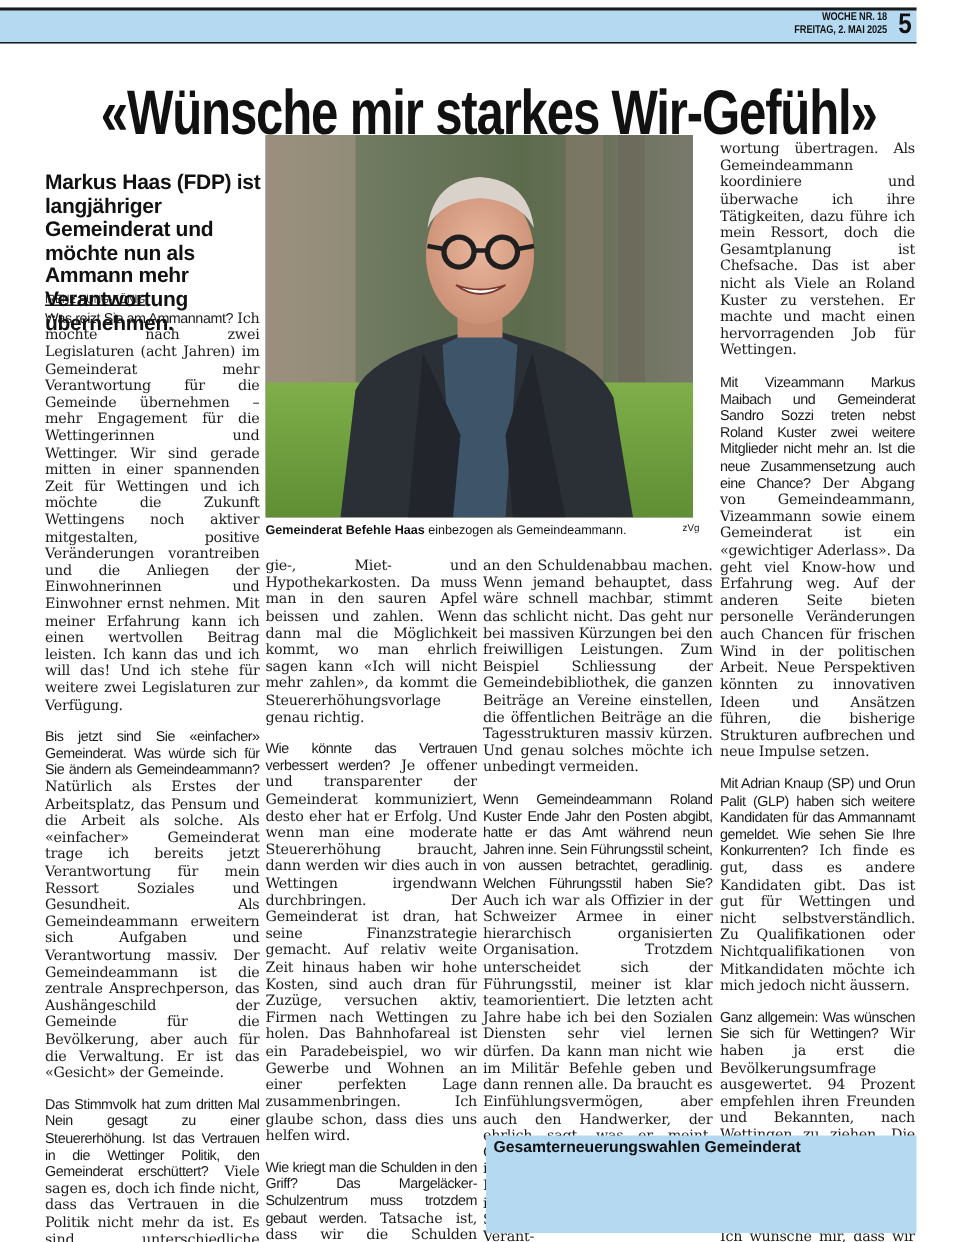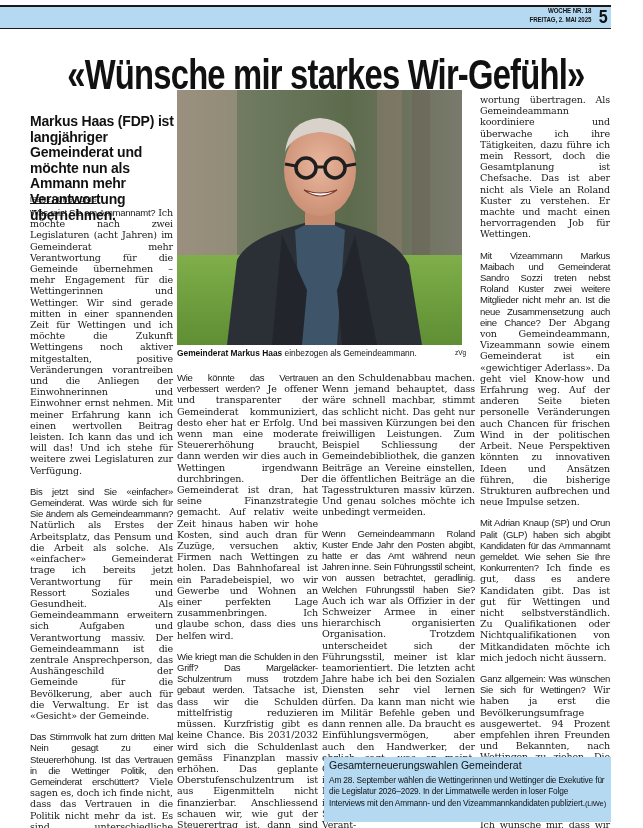--- a/index.html
+++ b/index.html
@@ -21,21 +21,21 @@
   .c2 { left:177px; top:372px; width:141px; }
   .c3 { left:322px; top:372px; width:153px; }
   .c4 { left:480px; top:94px; width:130px; }
 
   .photo { position:absolute; left:177px; top:90px; width:285px; height:255px; overflow:hidden; background:#6c7a5c; }
   .caption { position:absolute; left:177px; top:348px; width:290px; font-family:"Liberation Sans", sans-serif; font-size:8.4px; color:#111; }
   .caption b { font-weight:bold; }
   .credit { position:absolute; left:455px; top:349px; font-family:"Liberation Sans", sans-serif; font-size:6.5px; color:#111; }
 
   .infobox { position:absolute; left:324px; top:757px; width:287px; height:65px; background:#b5d9f1; box-sizing:border-box; padding:2px 5px; font-family:"Liberation Sans", sans-serif; }
-  .infobox .ititle { font-weight:normal; font-size:10.5px; line-height:13px; color:#111; }
+  .infobox .ititle { font-weight:bold; font-size:10.5px; line-height:13px; color:#111; }
   .infobox .ibody { font-size:8.3px; line-height:11.3px; color:#111; margin-top:3px; letter-spacing:-0.15px; }
   .infobox .isrc { float:right; font-size:7.5px; }
 </style>
 </head>
 <body>
 
 <div class="topbar"></div>
 <div class="issue">
   <div>WOCHE NR. 18</div>
   <div>FREITAG, 2. MAI 2025</div>
@@ -46,31 +46,32 @@
 
 <div class="lead">Markus Haas (FDP) ist langjähriger Gemeinderat und möchte nun als Ammann mehr Verantwortung übernehmen.</div>
 <div class="author">IRENE HUNG-KÖNIG</div>
 
 <div class="col c1">
     <p><span class="q">Was reizt Sie am Ammannamt?</span><span> Ich möchte nach zwei Legislaturen (acht Jahren) im Gemeinderat mehr Verantwortung für die Gemeinde übernehmen – mehr Engagement für die Wettingerinnen und Wettinger. Wir sind gerade mitten in einer spannenden Zeit für Wettingen und ich möchte die Zukunft Wettingens noch aktiver mitgestalten, positive Veränderungen vorantreiben und die Anliegen der Einwohnerinnen und Einwohner ernst nehmen. Mit meiner Erfahrung kann ich einen wertvollen Beitrag leisten. Ich kann das und ich will das! Und ich stehe für weitere zwei Legislaturen zur Verfügung.</span></p>
     <p><span class="q">Bis jetzt sind Sie «einfacher» Gemeinderat. Was würde sich für Sie ändern als Gemeindeammann?</span><span> Natürlich als Erstes der Arbeitsplatz, das Pensum und die Arbeit als solche. Als «einfacher» Gemeinderat trage ich bereits jetzt Verantwortung für mein Ressort Soziales und Gesundheit. Als Gemeindeammann erweitern sich Aufgaben und Verantwortung massiv. Der Gemeindeammann ist die zentrale Ansprechperson, das Aushängeschild der Gemeinde für die Bevölkerung, aber auch für die Verwaltung. Er ist das «Gesicht» der Gemeinde.</span></p>
     <p><span class="q">Das Stimmvolk hat zum dritten Mal Nein gesagt zu einer Steuererhöhung. Ist das Vertrauen in die Wettinger Politik, den Gemeinderat erschüttert?</span><span> Viele sagen es, doch ich finde nicht, dass das Vertrauen in die Politik nicht mehr da ist. Es sind unterschiedliche Gewichtungen von Projekten. Wir dürfen das Hochwasserschutzprojekt für 30 Millionen Franken umsetzen, jeder Schulhausbau, jede Turnhalle wurde bewilligt, auch Strassenkredite wurden angenommen. Das sind Millionenbeträge. Die letzte Abstimmung hat der Gemeinderat extrem gut kommuniziert, sie wurde ganz knapp abgelehnt. Wir müssen auch schauen, in welcher Zeit wir leben. Seit zwei Jahren steigen alle Kosten wie Krankenkassenprämien, Ener-</span></p>
   </div>
 <div class="col c2">
+    <p><span>gie-, Miet- und Hypothekarkosten. Da muss man in den sauren Apfel beissen und zahlen. Wenn dann mal die Möglichkeit kommt, wo man ehrlich sagen kann «Ich will nicht mehr zahlen», da kommt die Steuererhöhungsvorlage genau richtig.</span></p>
     <p><span class="q">Wie könnte das Vertrauen verbessert werden?</span><span> Je offener und transparenter der Gemeinderat kommuniziert, desto eher hat er Erfolg. Und wenn man eine moderate Steuererhöhung braucht, dann werden wir dies auch in Wettingen irgendwann durchbringen. Der Gemeinderat ist dran, hat seine Finanzstrategie gemacht. Auf relativ weite Zeit hinaus haben wir hohe Kosten, sind auch dran für Zuzüge, versuchen aktiv, Firmen nach Wettingen zu holen. Das Bahnhofareal ist ein Paradebeispiel, wo wir Gewerbe und Wohnen an einer perfekten Lage zusammenbringen. Ich glaube schon, dass dies uns helfen wird.</span></p>
     <p><span class="q">Wie kriegt man die Schulden in den Griff? Das Margeläcker-Schulzentrum muss trotzdem gebaut werden.</span><span> Tatsache ist, dass wir die Schulden mittelfristig reduzieren müssen. Kurzfristig gibt es keine Chance. Bis 2031/2032 wird sich die Schuldenlast gemäss Finanzplan massiv erhöhen. Das geplante Oberstufenschulzentrum ist aus Eigenmitteln nicht finanzierbar. Anschliessend schauen wir, wie gut der Steuerertrag ist, dann sind die grossen Investitionen durch und wir müssen uns ohne grosse Qualitätseinbussen</span></p>
   </div>
 <div class="col c3">
     <p><span>an den Schuldenabbau machen. Wenn jemand behauptet, dass wäre schnell machbar, stimmt das schlicht nicht. Das geht nur bei massiven Kürzungen bei den freiwilligen Leistungen. Zum Beispiel Schliessung der Gemeindebibliothek, die ganzen Beiträge an Vereine einstellen, die öffentlichen Beiträge an die Tagesstrukturen massiv kürzen. Und genau solches möchte ich unbedingt vermeiden.</span></p>
     <p><span class="q">Wenn Gemeindeammann Roland Kuster Ende Jahr den Posten abgibt, hatte er das Amt während neun Jahren inne. Sein Führungsstil scheint, von aussen betrachtet, geradlinig. Welchen Führungsstil haben Sie?</span><span> Auch ich war als Offizier in der Schweizer Armee in einer hierarchisch organisierten Organisation. Trotzdem unterscheidet sich der Führungsstil, meiner ist klar teamorientiert. Die letzten acht Jahre habe ich bei den Sozialen Diensten sehr viel lernen dürfen. Da kann man nicht wie im Militär Befehle geben und dann rennen alle. Da braucht es Einfühlungsvermögen, aber auch den Handwerker, der ehrlich sagt, was er meint. Gemeinderatskollegen werden in Zukunft noch mehr in Entscheidungen einbezogen, ihnen wird mit der Stellvertreterregelung mehr Verant-</span></p>
   </div>
 <div class="col c4">
     <p><span>wortung übertragen. Als Gemeindeammann koordiniere und überwache ich ihre Tätigkeiten, dazu führe ich mein Ressort, doch die Gesamtplanung ist Chefsache. Das ist aber nicht als Viele an Roland Kuster zu verstehen. Er machte und macht einen hervorragenden Job für Wettingen.</span></p>
     <p><span class="q">Mit Vizeammann Markus Maibach und Gemeinderat Sandro Sozzi treten nebst Roland Kuster zwei weitere Mitglieder nicht mehr an. Ist die neue Zusammensetzung auch eine Chance?</span><span> Der Abgang von Gemeindeammann, Vizeammann sowie einem Gemeinderat ist ein «gewichtiger Aderlass». Da geht viel Know-how und Erfahrung weg. Auf der anderen Seite bieten personelle Veränderungen auch Chancen für frischen Wind in der politischen Arbeit. Neue Perspektiven könnten zu innovativen Ideen und Ansätzen führen, die bisherige Strukturen aufbrechen und neue Impulse setzen.</span></p>
-    <p><span class="q">Mit Adrian Knaup (SP) und Orun Palit (GLP) haben sich abgibt Kandidaten für das Ammannamt gemeldet. Wie sehen Sie Ihre Konkurrenten?</span><span> Ich finde es gut, dass es andere Kandidaten gibt. Das ist gut für Wettingen und nicht selbstverständlich. Zu Qualifikationen oder Nichtqualifikationen von Mitkandidaten möchte ich mich jedoch nicht äussern.</span></p>
+    <p><span class="q">Mit Adrian Knaup (SP) und Orun Palit (GLP) haben sich weitere Kandidaten für das Ammannamt gemeldet. Wie sehen Sie Ihre Konkurrenten?</span><span> Ich finde es gut, dass es andere Kandidaten gibt. Das ist gut für Wettingen und nicht selbstverständlich. Zu Qualifikationen oder Nichtqualifikationen von Mitkandidaten möchte ich mich jedoch nicht äussern.</span></p>
     <p><span class="q">Ganz allgemein: Was wünschen Sie sich für Wettingen?</span><span> Wir haben ja erst die Bevölkerungsumfrage ausgewertet. 94 Prozent empfehlen ihren Freunden und Bekannten, nach Wettingen zu ziehen. Die Gesamtzufriedenheit ist top. Das zeigt, dass der Gemeinderat bisher einiges richtig gemacht hat – trotz Budgetablehnung. Ich wünsche mir, dass wir uns mit guten Werten weiterentwickeln, aber auch dass die Wettingerinnen und Wettinger wieder ein stärkeres Wir-Gefühl entwickeln. Leider leben wir schon seit längerem in einer stark Ich-bezogenen Gesellschaft. Ich möchte, dass die Lokalpolitik für die Bevölkerung transparenter und greifbarer wird und dass dadurch das Wir-Gefühl verstärkt wird.</span></p>
   </div>
 
 <div class="photo">
   <svg width="285" height="255" viewBox="0 0 285 255">
     <defs>
       <linearGradient id="bg" x1="0" y1="0" x2="1" y2="0">
         <stop offset="0" stop-color="#8a8273"></stop>
         <stop offset="0.25" stop-color="#6f7a60"></stop>
         <stop offset="0.6" stop-color="#5d6b4d"></stop>
@@ -98,19 +99,18 @@
     <ellipse cx="143" cy="80" rx="36" ry="46" fill="url(#face)"></ellipse>
     <path d="M108 62 Q112 30 143 28 Q175 30 179 62 Q170 44 143 42 Q116 44 108 62 Z" fill="#d8d2ca"></path>
     <circle cx="129" cy="78" r="10" fill="none" stroke="#1f1f1f" stroke-width="3.5"></circle>
     <circle cx="158" cy="78" r="10" fill="none" stroke="#1f1f1f" stroke-width="3.5"></circle>
     <line x1="139" y1="77" x2="148" y2="77" stroke="#1f1f1f" stroke-width="3"></line>
     <line x1="108" y1="74" x2="119" y2="76" stroke="#1f1f1f" stroke-width="3"></line>
     <line x1="168" y1="76" x2="179" y2="74" stroke="#1f1f1f" stroke-width="3"></line>
     <path d="M127 100 Q143 112 160 100 Q143 106 127 100 Z" fill="#ffffff" stroke="#7a3b2c" stroke-width="1.2"></path>
   </svg>
 </div>
-<div class="caption"><b>Gemeinderat Markus Haas</b><span> einbezogen als Gemeindeammann.</span></div>
+<div class="caption"><b>Gemeinderat Befehle Haas</b><span> einbezogen als Gemeindeammann.</span></div>
 <div class="credit">zVg</div>
 
 <div class="infobox">
   <div class="ititle">Gesamterneuerungswahlen Gemeinderat</div>
-  <div class="ibody"><span>Am 28. September wählen die Wettingerinnen und Wettinger die Exekutive für die Legislatur 2026–2029. In der Limmatwelle werden in loser Folge Interviews mit den Ammann- und den Vizeammannkandidaten publiziert.</span> <span class="isrc">(LiWe)</span></div>
 </div>
 
 </body></html>

